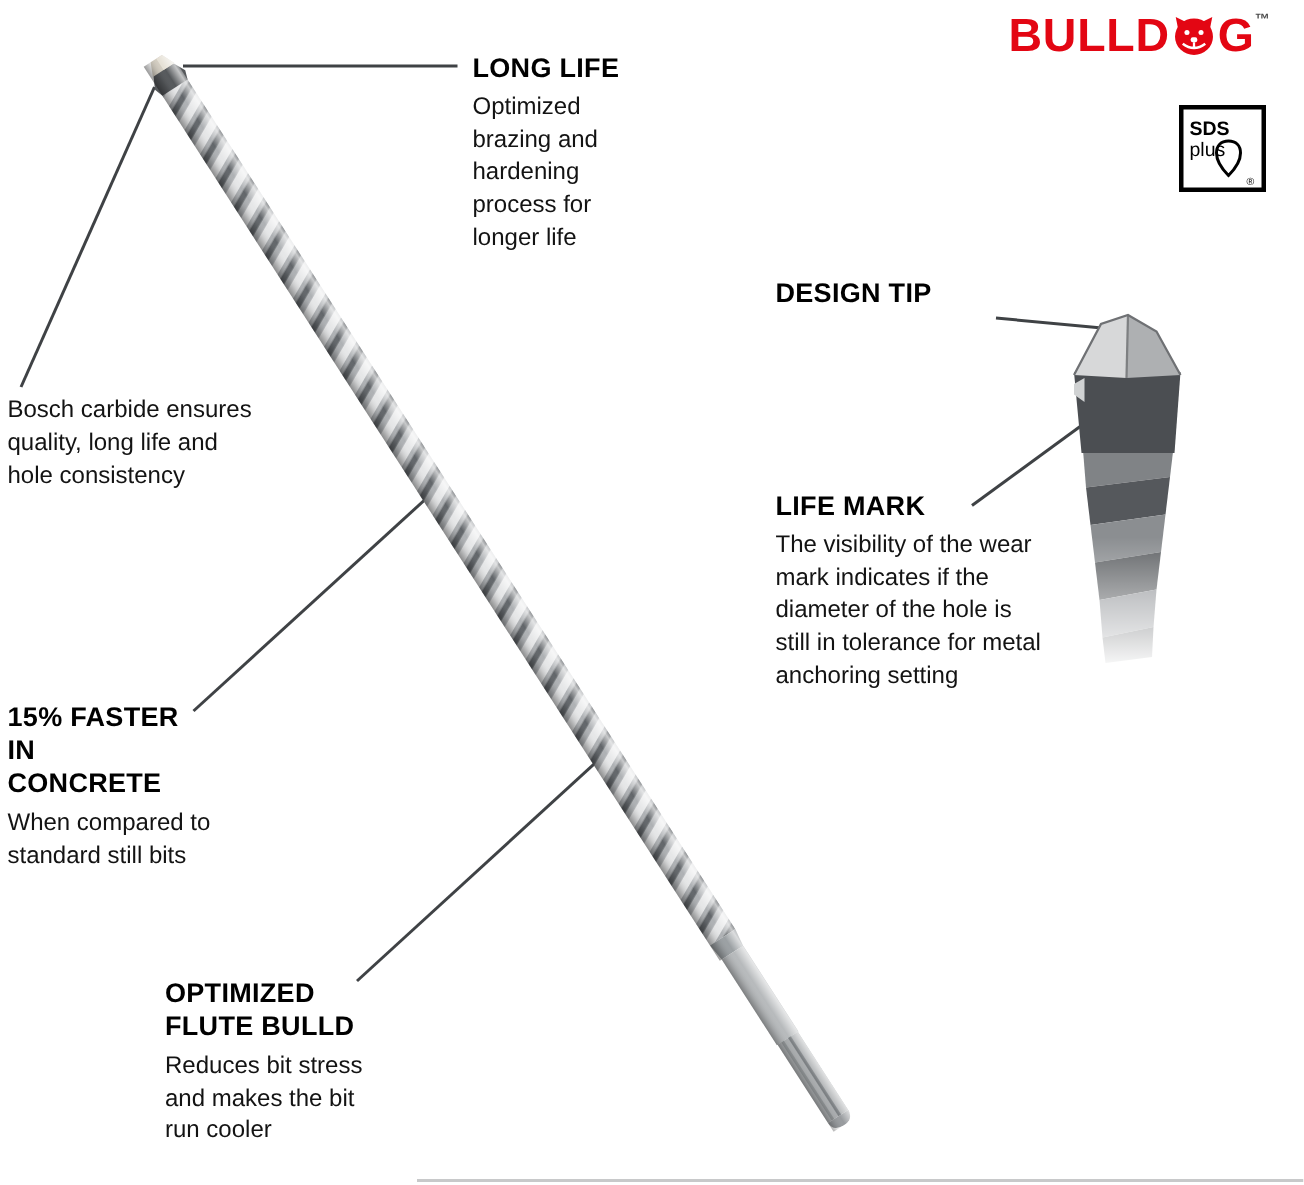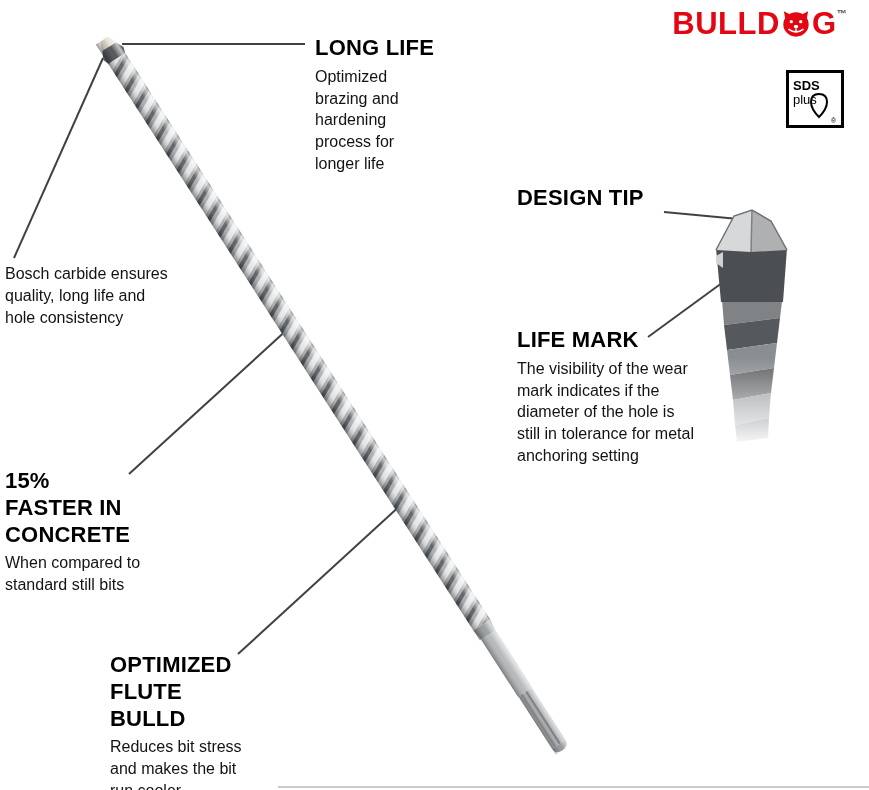--- a/index.html
+++ b/index.html
@@ -2,21 +2,21 @@
 <html><head>
 <meta charset="utf-8">
 <style>
   *{box-sizing:border-box;margin:0;padding:0}
   html,body{background:#ffffff}
   body{width:869px;height:790px;position:relative;overflow:hidden;
        font-family:"Liberation Sans",sans-serif;}
   .canvas{position:absolute;left:0;top:0;width:869px;height:790px;background:#fff}
   .art{position:absolute;left:0;top:0;z-index:1}
   .callout{position:absolute;z-index:3}
-  .callout h3{font-size:22px;font-weight:700;color:#000;line-height:1.22;
+  .callout h3{font-size:18px;font-weight:700;color:#000;line-height:1.22;
               margin-bottom:4px;letter-spacing:.2px}
   .callout p{font-size:16px;color:#131313;line-height:1.36}
   .logo{position:absolute;top:8px;right:22px;z-index:3;display:flex;align-items:center;
         color:#e30613;font-weight:700;font-size:31px;letter-spacing:.5px;line-height:1}
   .logo .dog{margin:0 1px;display:block}
   .logo .tm{font-size:10px;font-weight:700;color:#4a4a4a;align-self:flex-start;margin-top:1px}
   .sds-badge{position:absolute;left:786px;top:70px;z-index:3}
   .bottom-rule{position:absolute;left:278px;top:786px;width:591px;height:2px;
                background:#c8c9ca;z-index:2}
 </style>

